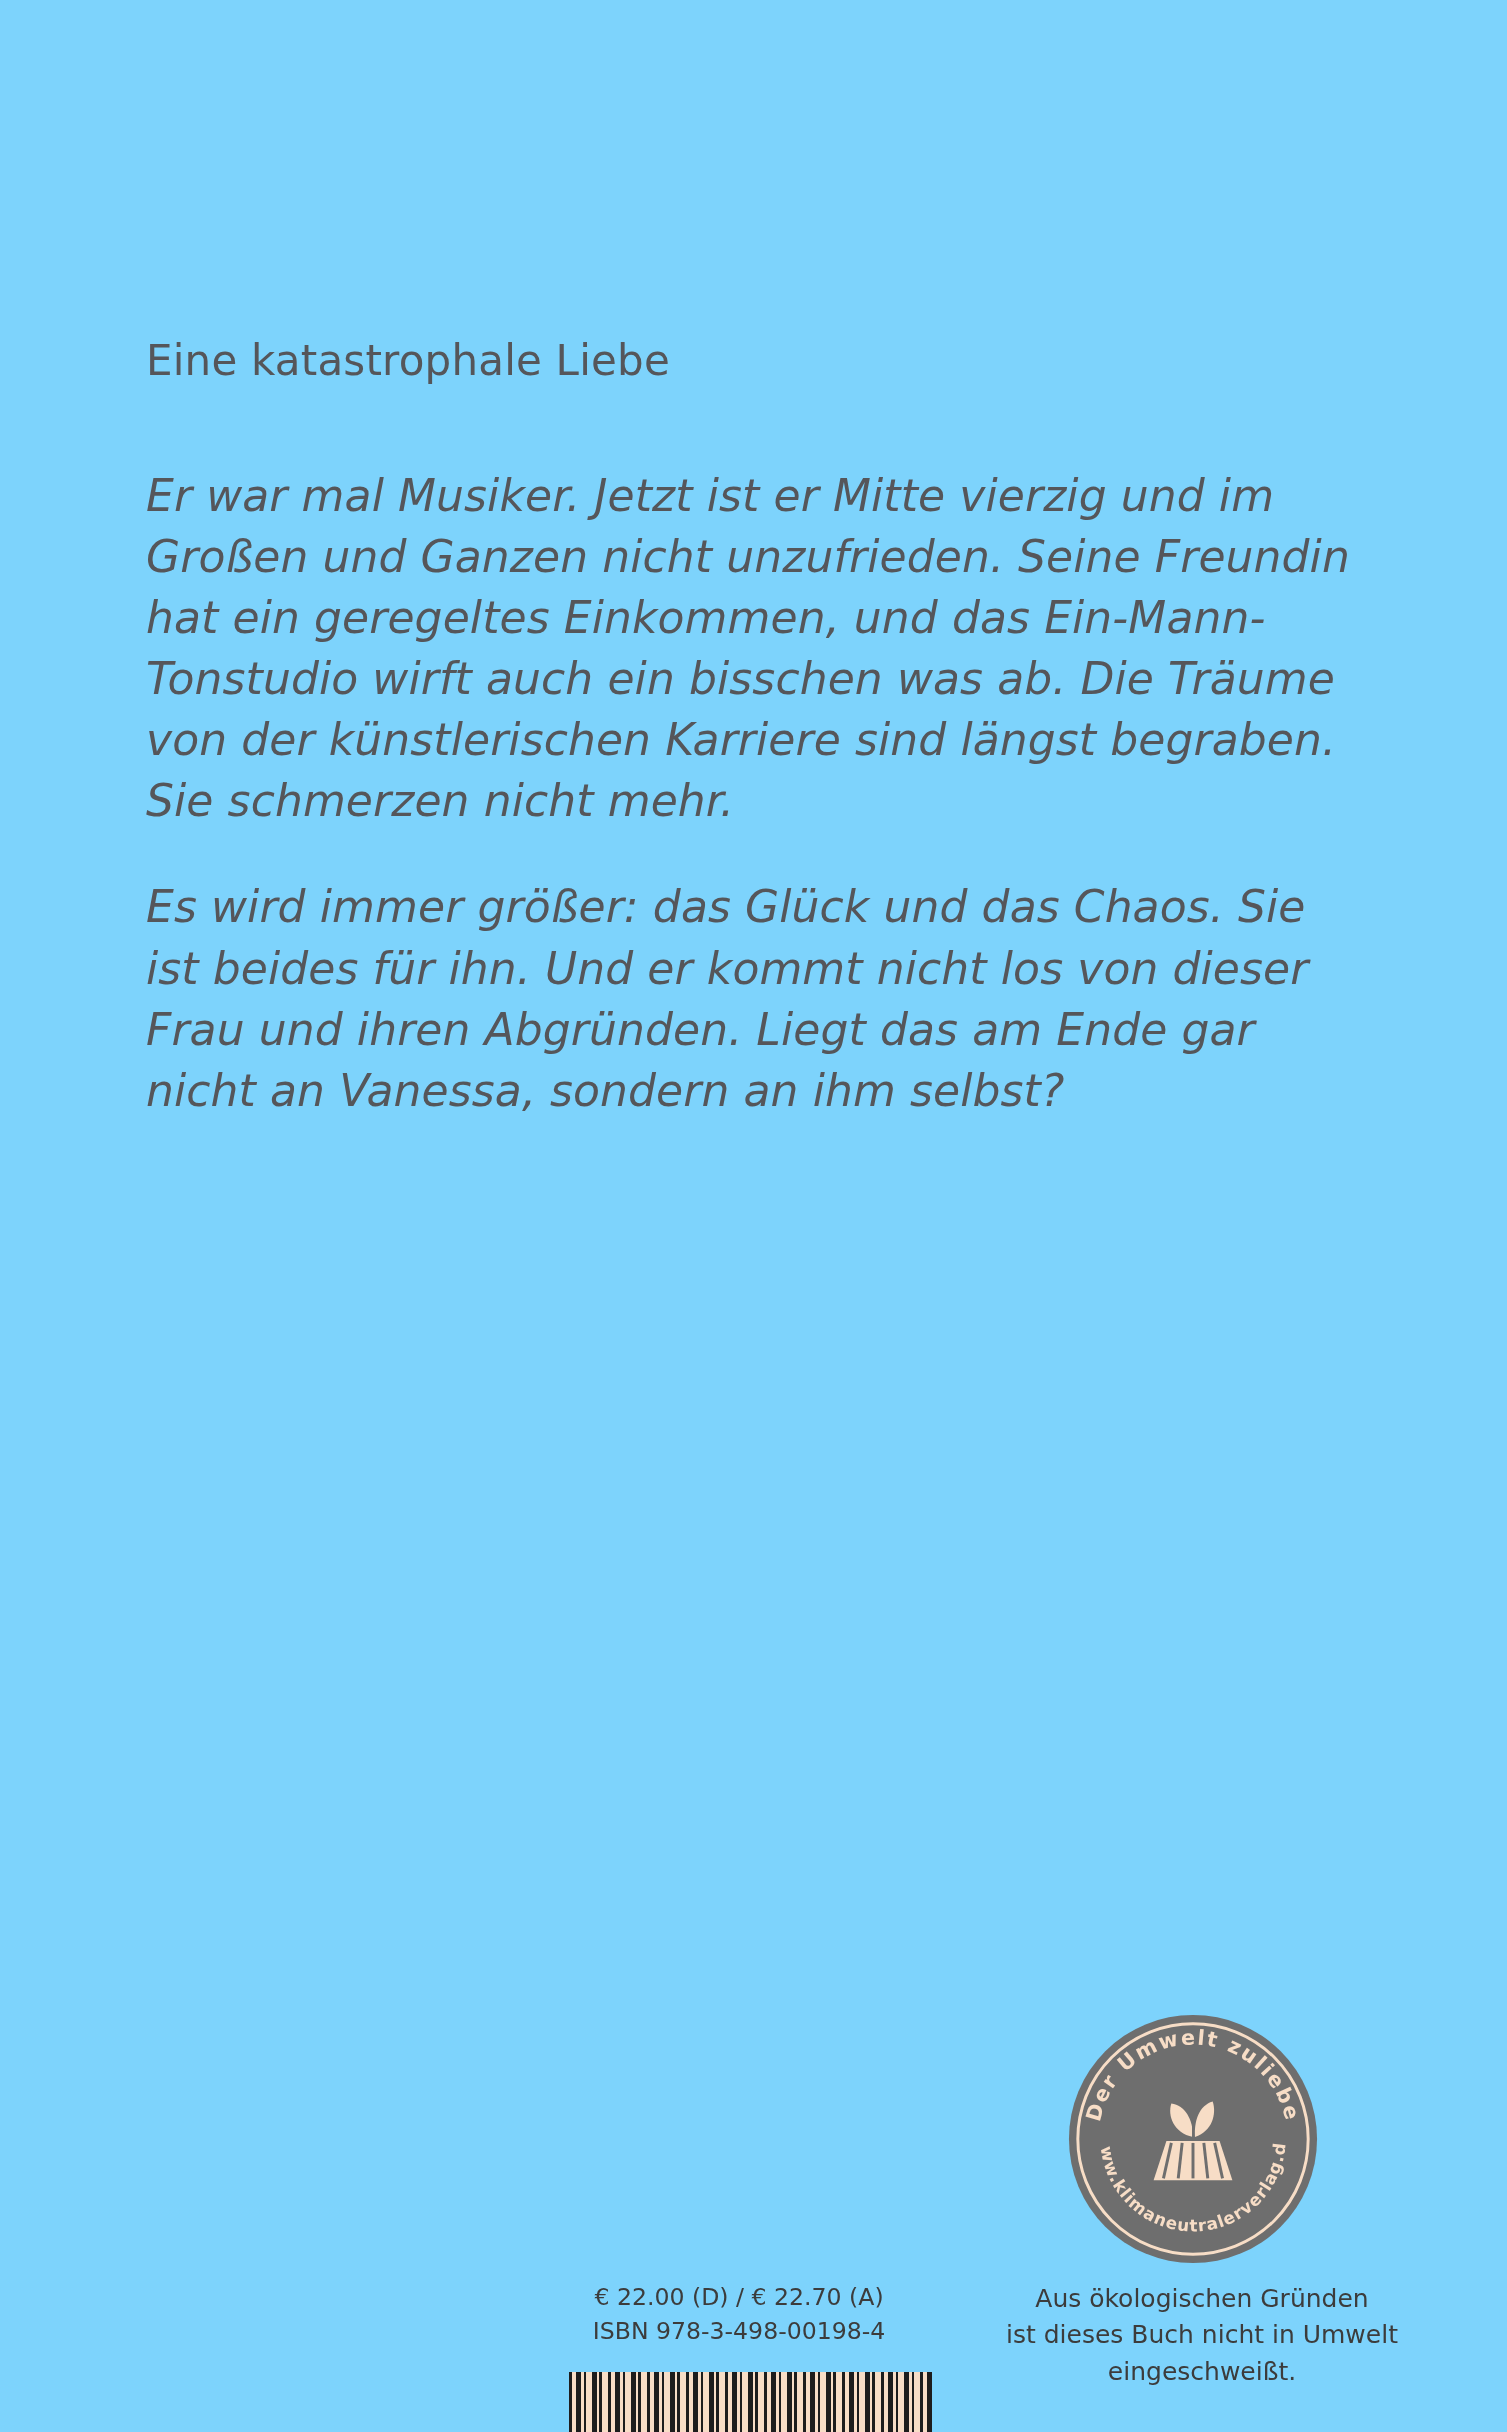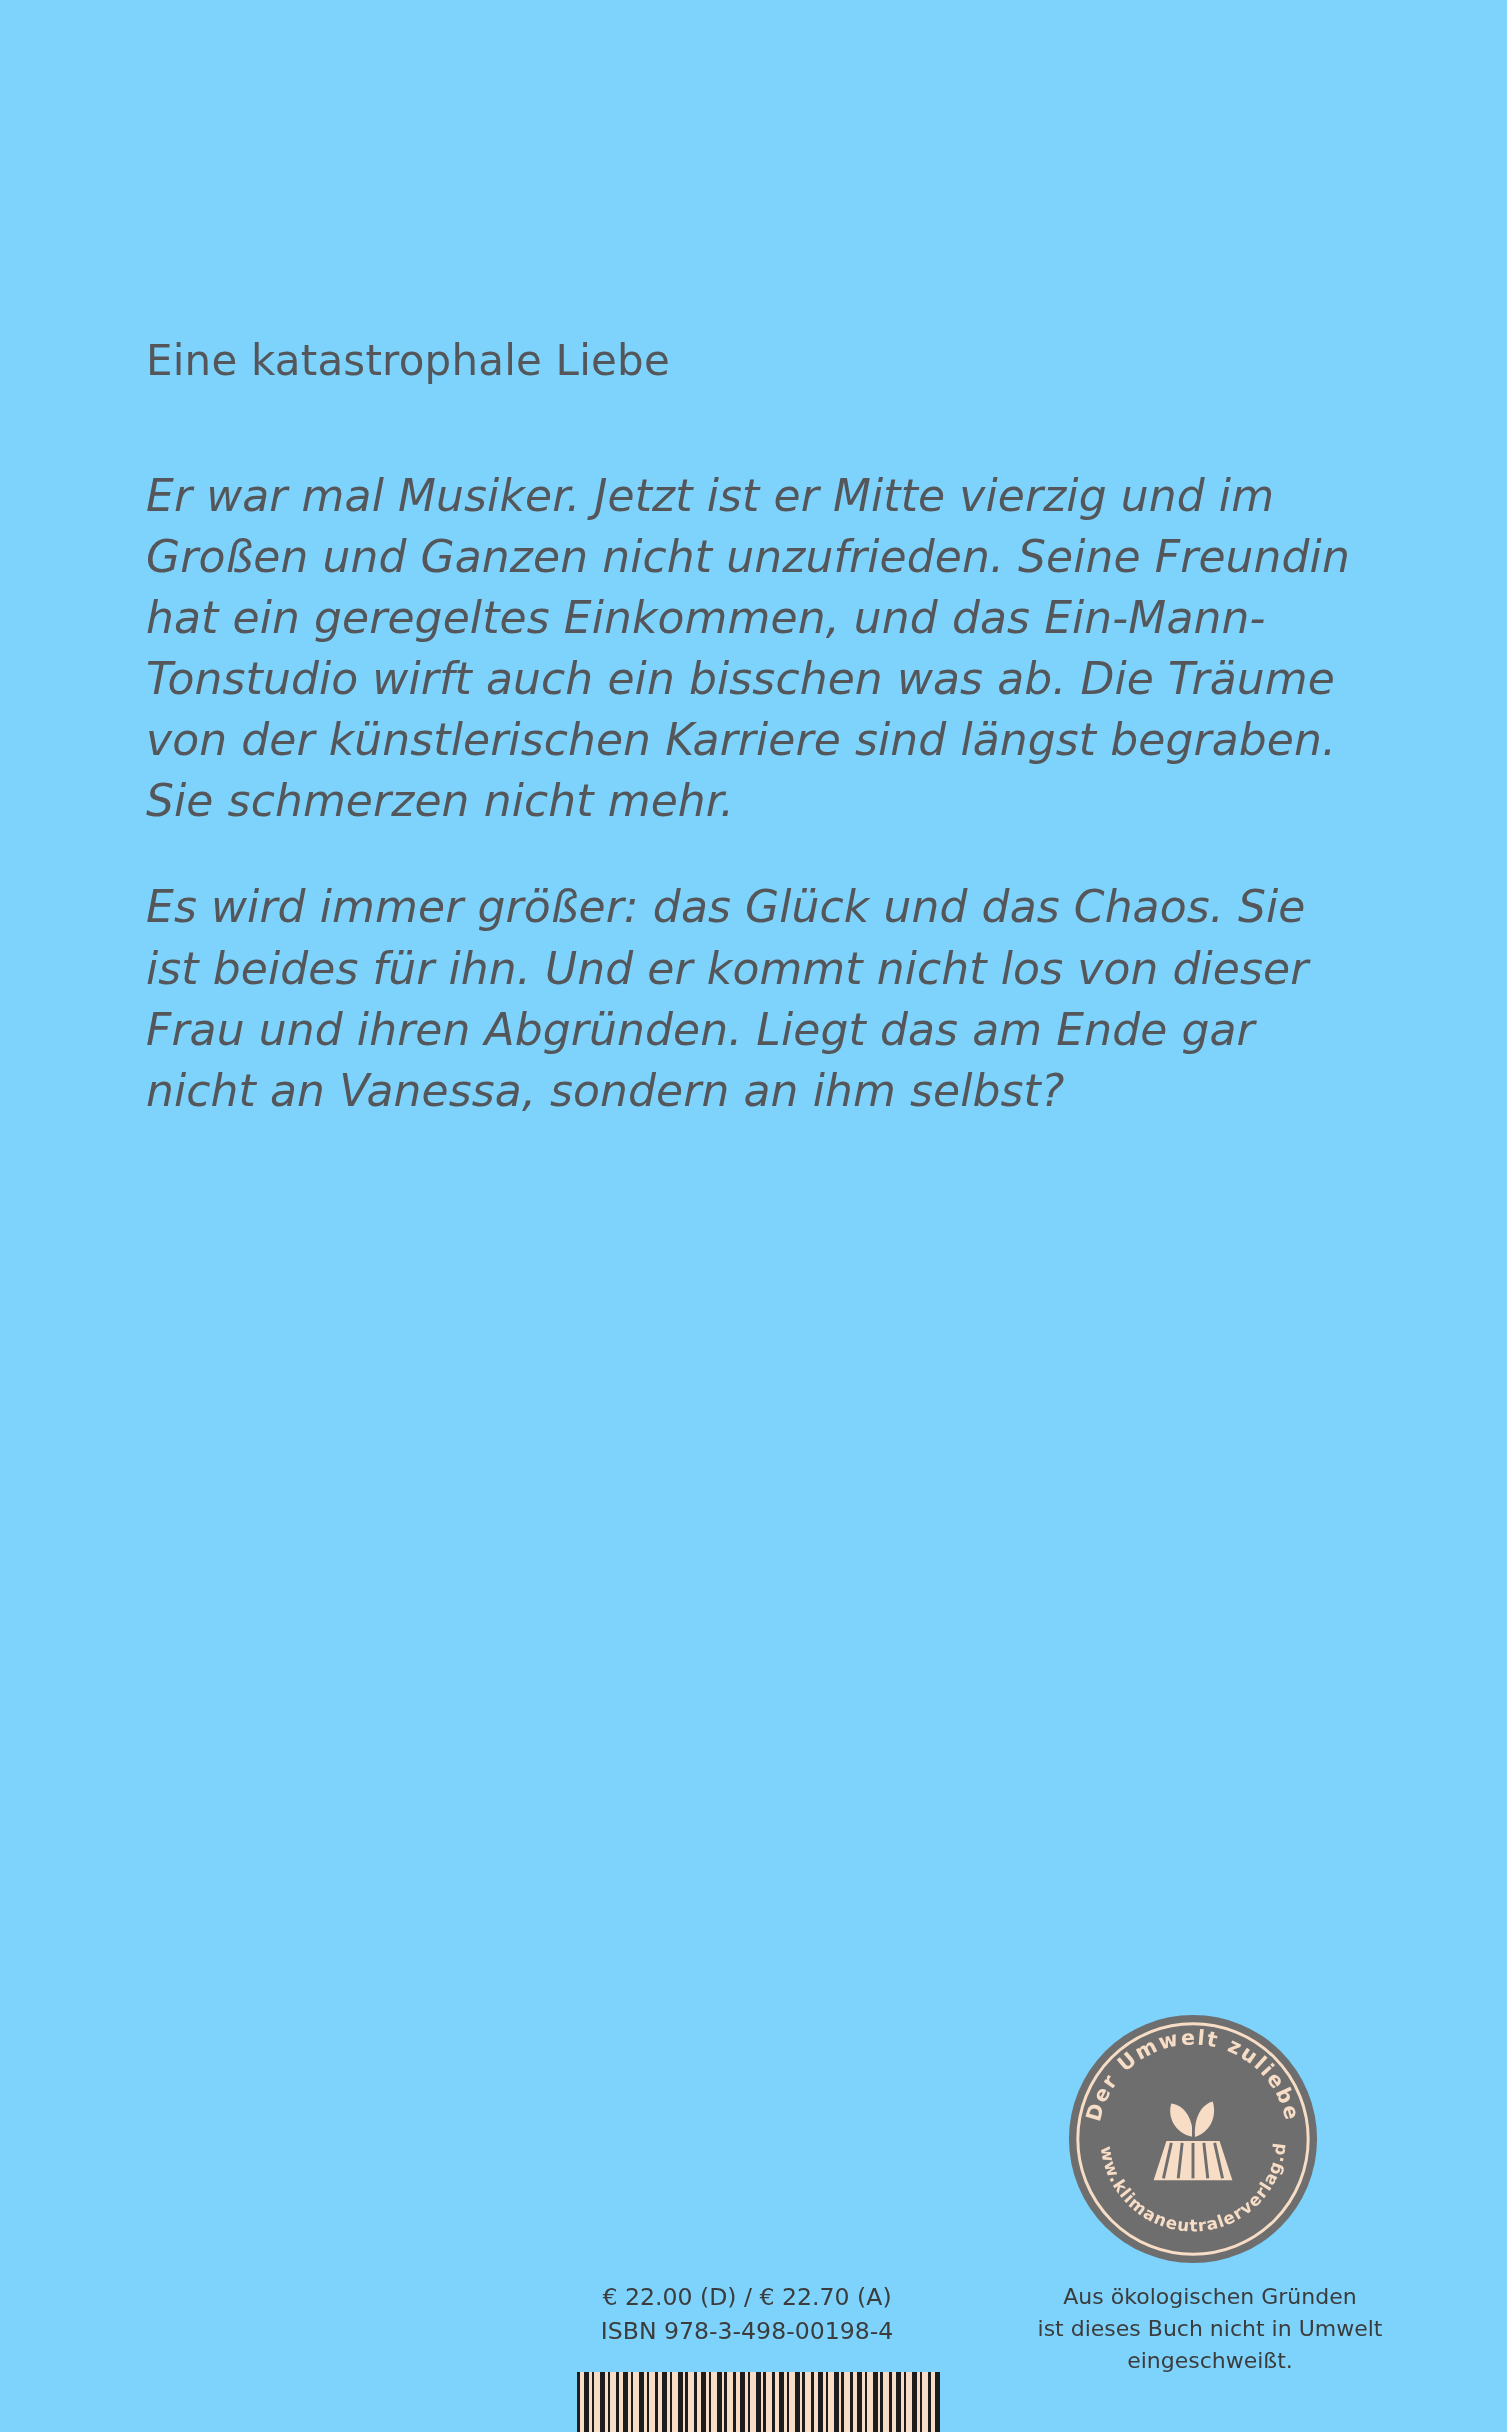--- a/index.html
+++ b/index.html
@@ -53,21 +53,21 @@
     width: 254px;
     height: 254px;
   }
   .seal svg {
     display: block;
   }
 
   
   .footer {
     position: absolute;
-    left: 8px;
+    left: 0;
     right: 0;
     top: 2281px;
     height: 151px;
   }
   .price-block {
     position: absolute;
     left: 552px;
     top: 0;
     width: 374px;
     text-align: center;
@@ -96,21 +96,21 @@
         #1d1d1d 30.5px, #1d1d1d 33px,
         #f7ddc6 33px, #f7ddc6 39px
       );
   }
   .eco-note {
     position: absolute;
     left: 1005px;
     top: 0;
     width: 394px;
     text-align: center;
-    font-size: 22px;
+    font-size: 25px;
     line-height: 1.45;
     color: #3c3c3c;
   }
 </style>
 </head>
 <body>
 
 <div class="page">
 
   <div class="content">

